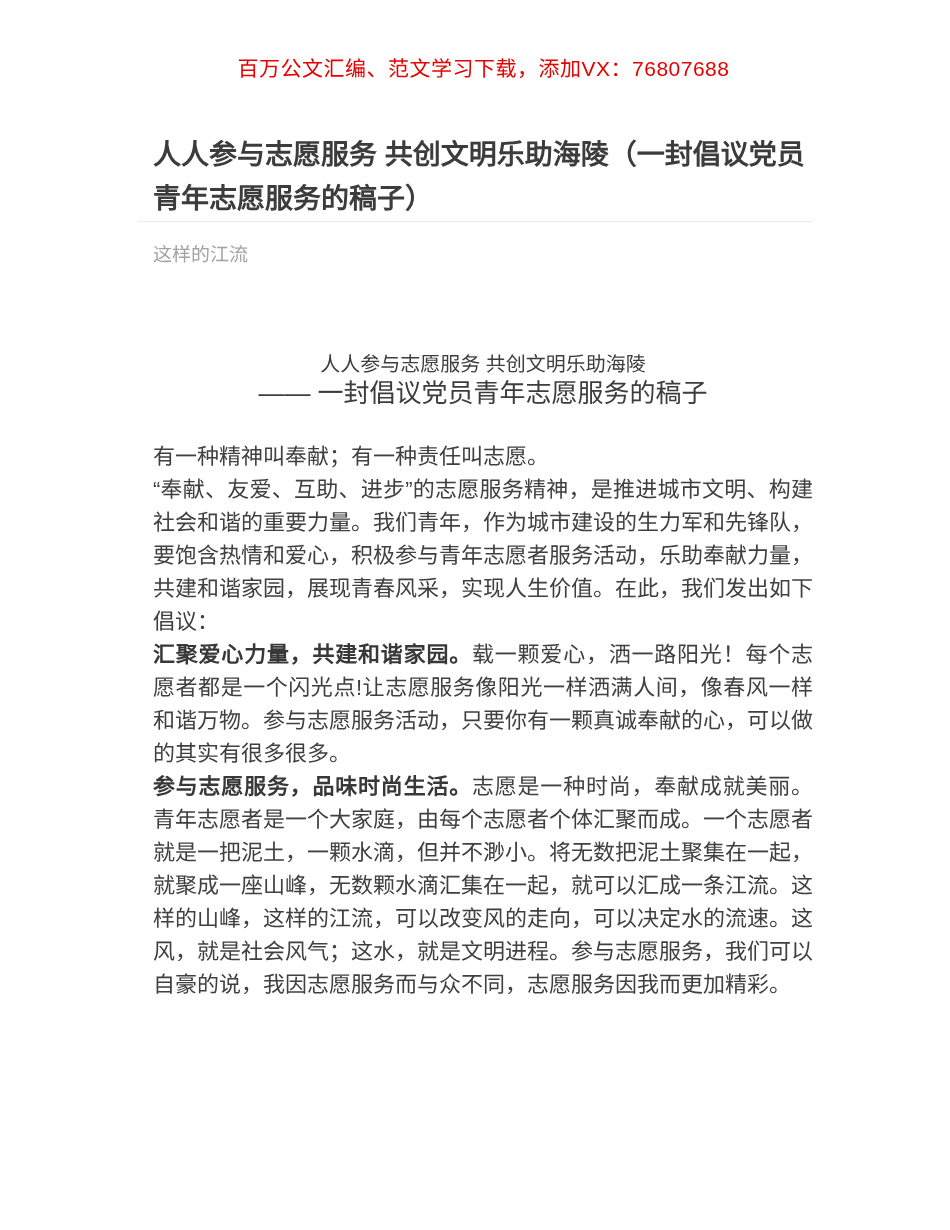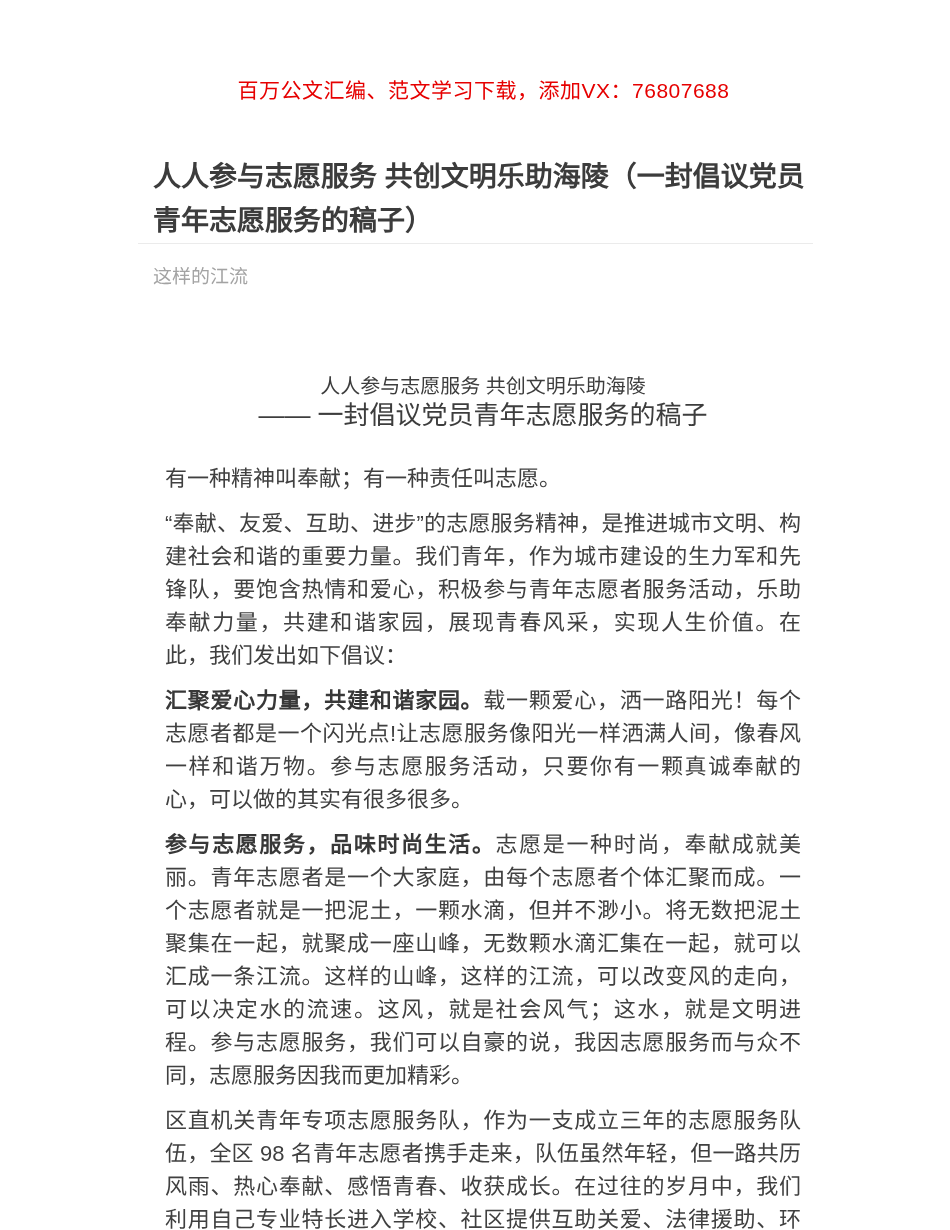--- a/index.html
+++ b/index.html
@@ -4,21 +4,21 @@
 <style>
   * { box-sizing: border-box; margin: 0; padding: 0; }
   html, body {
     width: 950px;
     height: 1230px;
     background: #ffffff;
     overflow: hidden;
     font-family: "Liberation Sans", sans-serif;
   }
   .banner {
-    padding-top: 79px;
+    padding-top: 57px;
     text-align: center;
     font-size: 21px;
     line-height: 24px;
     color: #e60000;
     letter-spacing: 0.5px;
     margin-left: 17px;
   }
   .article {
     width: 660px;
     margin-left: 153px;
@@ -56,21 +56,21 @@
     font-size: 26px;
     line-height: 33px;
   }
   .body-text {
     margin-top: 30px;
     font-size: 22px;
     line-height: 33px;
     color: #404040;
     text-align: justify;
   }
-  .body-text p { margin: 12px; }
+  .body-text p { margin: 0; }
   .body-text strong { font-weight: 700; color: #383838; }
 </style>
 </head>
 <body>
 
 <div class="banner">
   <span>百万公文汇编、范文学习下载，添加VX：76807688</span>
 </div>
 
 <div class="article">
@@ -86,16 +86,15 @@
   <div class="doc-heading">
     <div class="sub1">人人参与志愿服务 共创文明乐助海陵</div>
     <div class="sub2">—— 一封倡议党员青年志愿服务的稿子</div>
   </div>
 
   <div class="body-text">
       <p>有一种精神叫奉献；有一种责任叫志愿。</p>
       <p>“奉献、友爱、互助、进步”的志愿服务精神，是推进城市文明、构建社会和谐的重要力量。我们青年，作为城市建设的生力军和先锋队，要饱含热情和爱心，积极参与青年志愿者服务活动，乐助奉献力量，共建和谐家园，展现青春风采，实现人生价值。在此，我们发出如下倡议：</p>
       <p><strong>汇聚爱心力量，共建和谐家园。</strong>载一颗爱心，洒一路阳光！每个志愿者都是一个闪光点!让志愿服务像阳光一样洒满人间，像春风一样和谐万物。参与志愿服务活动，只要你有一颗真诚奉献的心，可以做的其实有很多很多。</p>
       <p><strong>参与志愿服务，品味时尚生活。</strong>志愿是一种时尚，奉献成就美丽。青年志愿者是一个大家庭，由每个志愿者个体汇聚而成。一个志愿者就是一把泥土，一颗水滴，但并不渺小。将无数把泥土聚集在一起，就聚成一座山峰，无数颗水滴汇集在一起，就可以汇成一条江流。这样的山峰，这样的江流，可以改变风的走向，可以决定水的流速。这风，就是社会风气；这水，就是文明进程。参与志愿服务，我们可以自豪的说，我因志愿服务而与众不同，志愿服务因我而更加精彩。</p>
-      <p>区直机关青年专项志愿服务队，作为一支成立三年的志愿服务队伍，全区 98 名青年志愿者携手走来，队伍虽然年轻，但一路共历风雨、热心奉献、感悟青春、收获成长。在过往的岁月中，我们利用自己专业特长进入学校、社区提供互助关爱、法律援助、环保公益宣传等服</p>
     </div>
 
 </div>
 
 </body></html>

